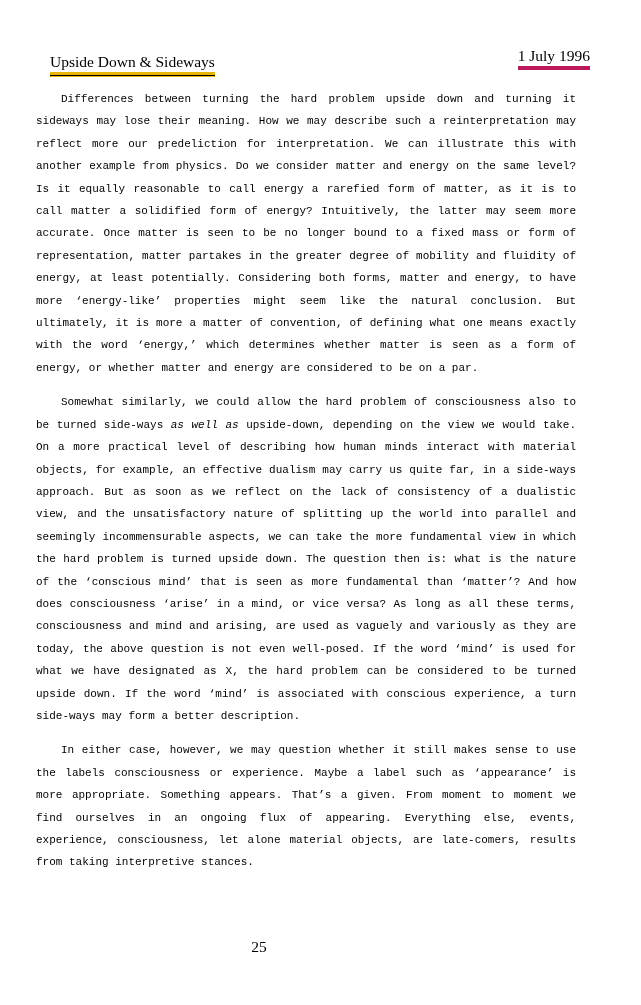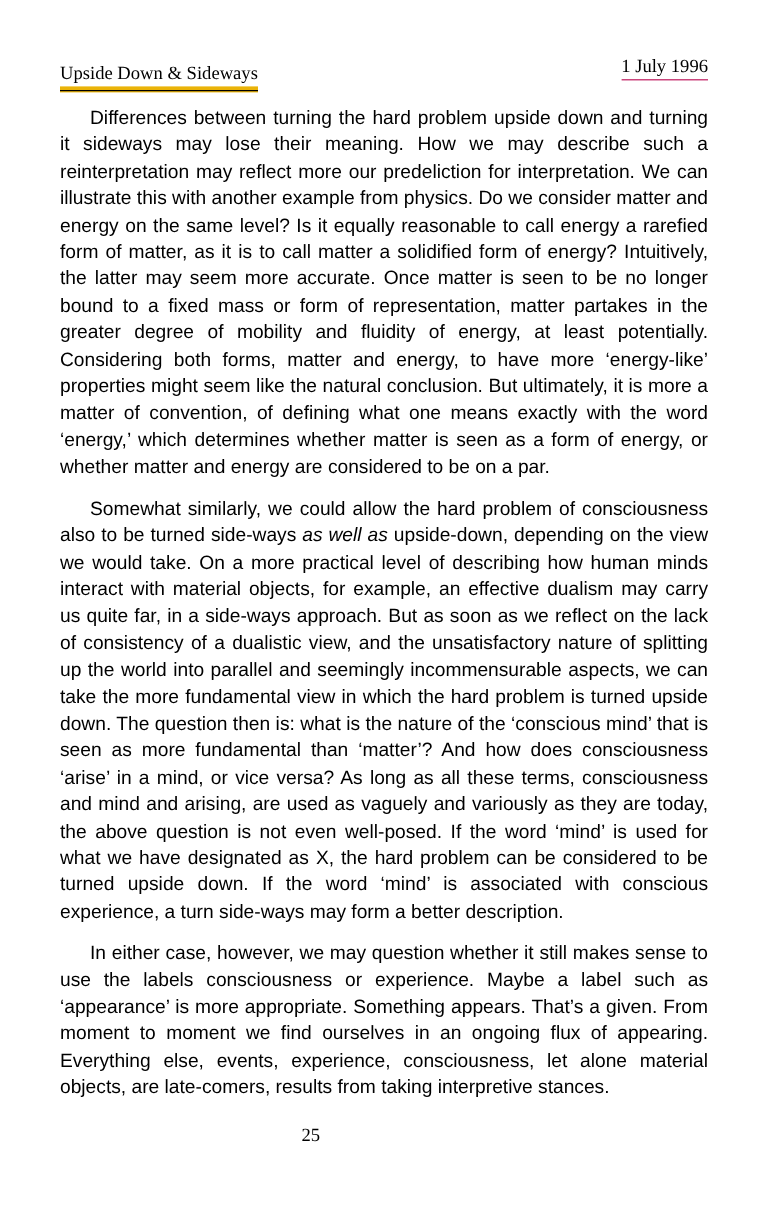--- a/index.html
+++ b/index.html
@@ -4,23 +4,23 @@
 <style>
   html, body { margin: 0; padding: 0; background: #ffffff; }
   body { width: 641px; height: 1005px; position: relative; overflow: hidden;
          font-family: "DejaVu Serif", "Liberation Serif", serif; color: #000; }
   .header { position: absolute; left: 50px; top: 46px; width: 540px; height: 24px; }
   .hdr-title { position: absolute; left: 0; top: 6px; font-size: 15.5px; line-height: 20px;
                font-family: "Liberation Serif", serif; border-bottom: 5px solid #eab308;
                padding-bottom: 0px; }
   .hdr-title::after { content: ""; position: absolute; left: 0; right: 0; bottom: -4px; border-bottom: 1px solid #000; }
   .hdr-date { position: absolute; right: 0; top: 0; font-size: 15.5px; line-height: 20px;
-              font-family: "Liberation Serif", serif; border-bottom: 1px solid #be185d; }
-  .body-text { position: absolute; left: 50px; top: 88px; width: 540px;
-               font-family: Liberation Sans, sans-serif; font-size: 16px; line-height: 22.4px;
+              font-family: "Liberation Serif", serif; border-bottom: 4px solid #be185d; }
+  .body-text { position: absolute; left: 36px; top: 88px; width: 540px;
+               font-family: Liberation Mono, monospace; font-size: 11px; line-height: 22.4px;
                text-align: justify; }
   .para { margin: 0; text-indent: 25px; }
   .para + .para { margin-top: 12px; }
   .ital { font-style: italic; margin-top: 12px; }
   .page-num { position: absolute; left: 0; width: 518px; top: 938px; text-align: center;
               font-family: "Liberation Serif", serif; font-size: 15.5px; }
 </style>
 </head>
 <body>
 

